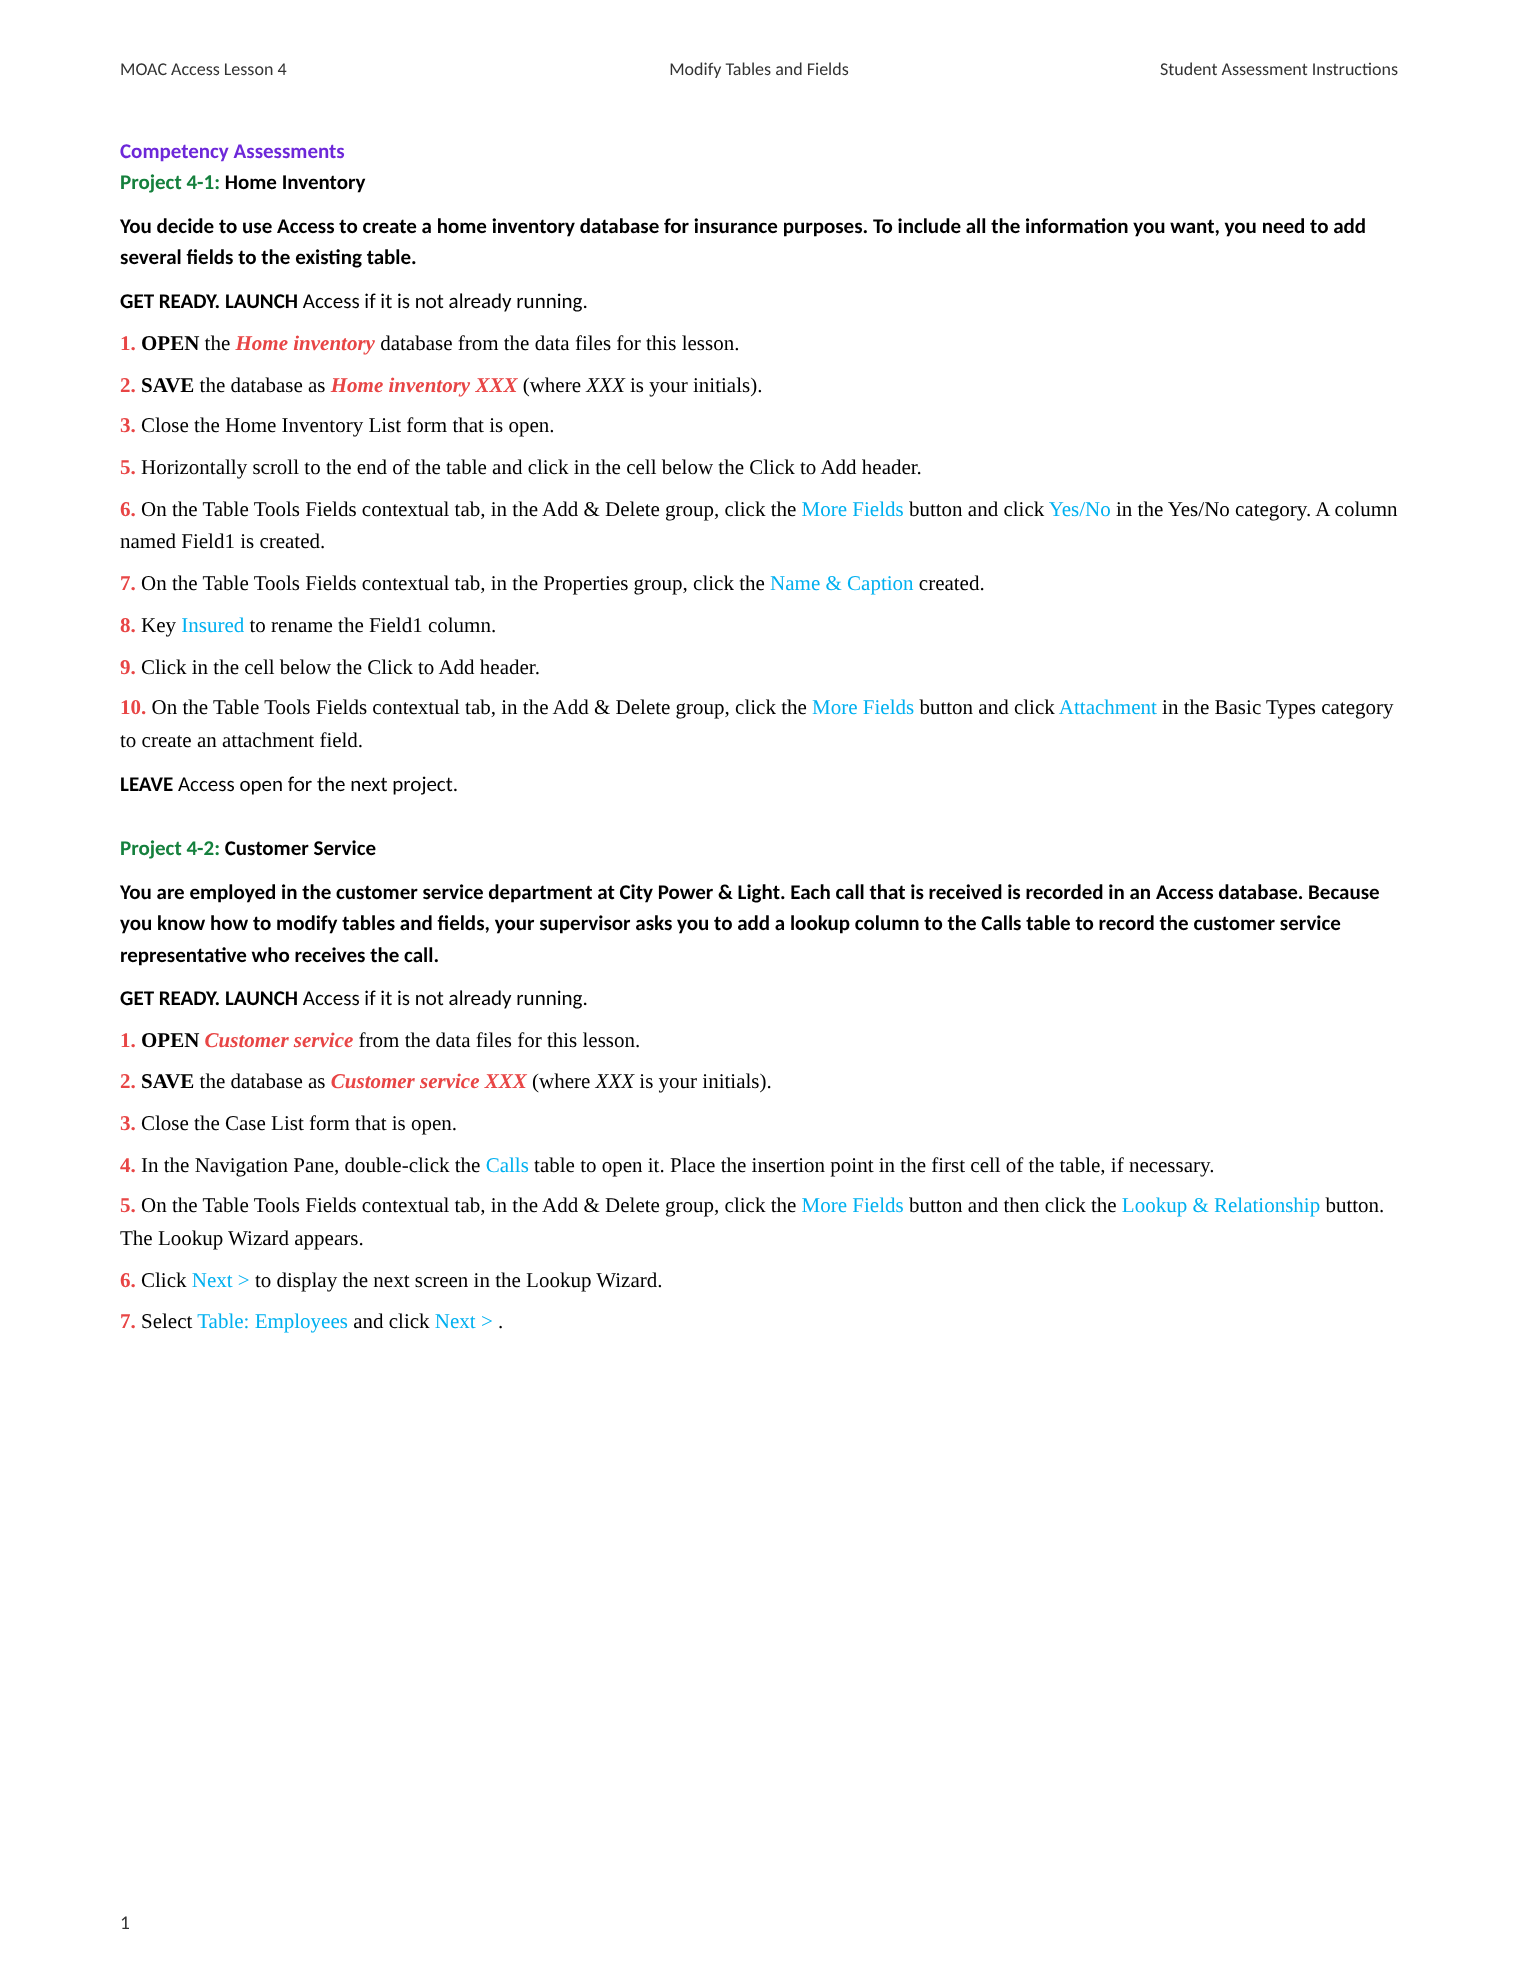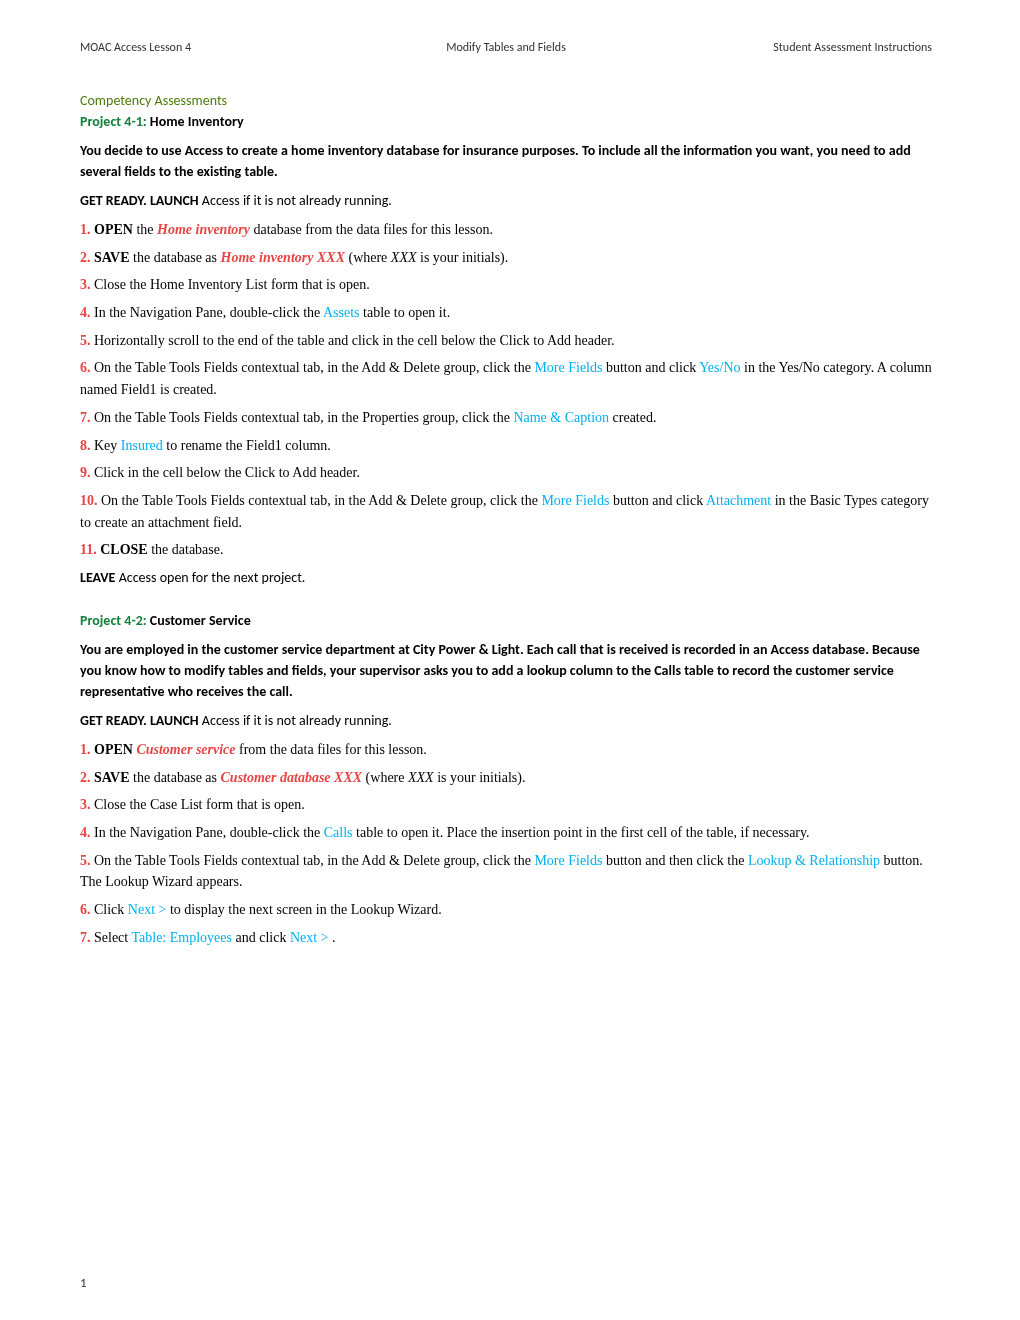--- a/index.html
+++ b/index.html
@@ -25,22 +25,22 @@
       padding-bottom: 8px;
     }
     .header-left, .header-center, .header-right {
       font-size: 12px;
       color: #333;
       flex: 1;
     }
     .header-center { text-align: center; }
     .header-right { text-align: right; }
     .section-title {
-      color: #4d7c0f;
-      font-weight: normal;
+      color: #6d28d9;
+      font-weight: bold;
       font-size: 14px;
       margin-bottom: 4px;
     }
     .project-title {
       margin-bottom: 10px;
     }
     .project-title .project-label {
       color: #15803d;
       font-weight: bold;
     }
@@ -130,26 +130,20 @@
     <span> the database as </span>
     <span class="italic-red">Home inventory XXX</span>
     <span> (where <em>XXX</em> is your initials).</span>
   </div>
 
   <div class="step">
     <span class="step-num">3.</span>
     <span> Close the Home Inventory List form that is open.</span>
   </div>
 
-  <div class="step">
-    <span class="step-num">4.</span>
-    <span> In the Navigation Pane, double-click the </span>
-    <span class="cyan">Assets</span>
-    <span> table to open it.</span>
-  </div>
 
   <div class="step">
     <span class="step-num">5.</span>
     <span> Horizontally scroll to the end of the table and click in the cell below the Click to Add header.</span>
   </div>
 
   <div class="step">
     <span class="step-num">6.</span>
     <span> On the Table Tools Fields contextual tab, in the Add &amp; Delete group, click the </span>
     <span class="cyan">More Fields</span>
@@ -179,25 +173,20 @@
 
   <div class="step">
     <span class="step-num">10.</span>
     <span> On the Table Tools Fields contextual tab, in the Add &amp; Delete group, click the </span>
     <span class="cyan">More Fields</span>
     <span> button and click </span>
     <span class="cyan">Attachment</span>
     <span> in the Basic Types category to create an attachment field.</span>
   </div>
 
-  <div class="step">
-    <span class="step-num">11.</span>
-    <span class="bold-label"> CLOSE</span>
-    <span> the database.</span>
-  </div>
 
   <div class="leave-line">
     <span class="bold-label">LEAVE</span>
     <span> Access open for the next project.</span>
   </div>
 
   <div class="section-gap"></div>
 
   <div class="project-title section-gap" style="margin-top:20px;">
     <span class="project-label">Project 4-2:</span>
@@ -215,21 +204,21 @@
     <span class="bold-label"> OPEN</span>
     <span> </span>
     <span class="italic-red">Customer service</span>
     <span> from the data files for this lesson.</span>
   </div>
 
   <div class="step">
     <span class="step-num">2.</span>
     <span class="bold-label"> SAVE</span>
     <span> the database as </span>
-    <span class="italic-red">Customer database XXX</span>
+    <span class="italic-red">Customer service XXX</span>
     <span> (where <em>XXX</em> is your initials).</span>
   </div>
 
   <div class="step">
     <span class="step-num">3.</span>
     <span> Close the Case List form that is open.</span>
   </div>
 
   <div class="step">
     <span class="step-num">4.</span>

